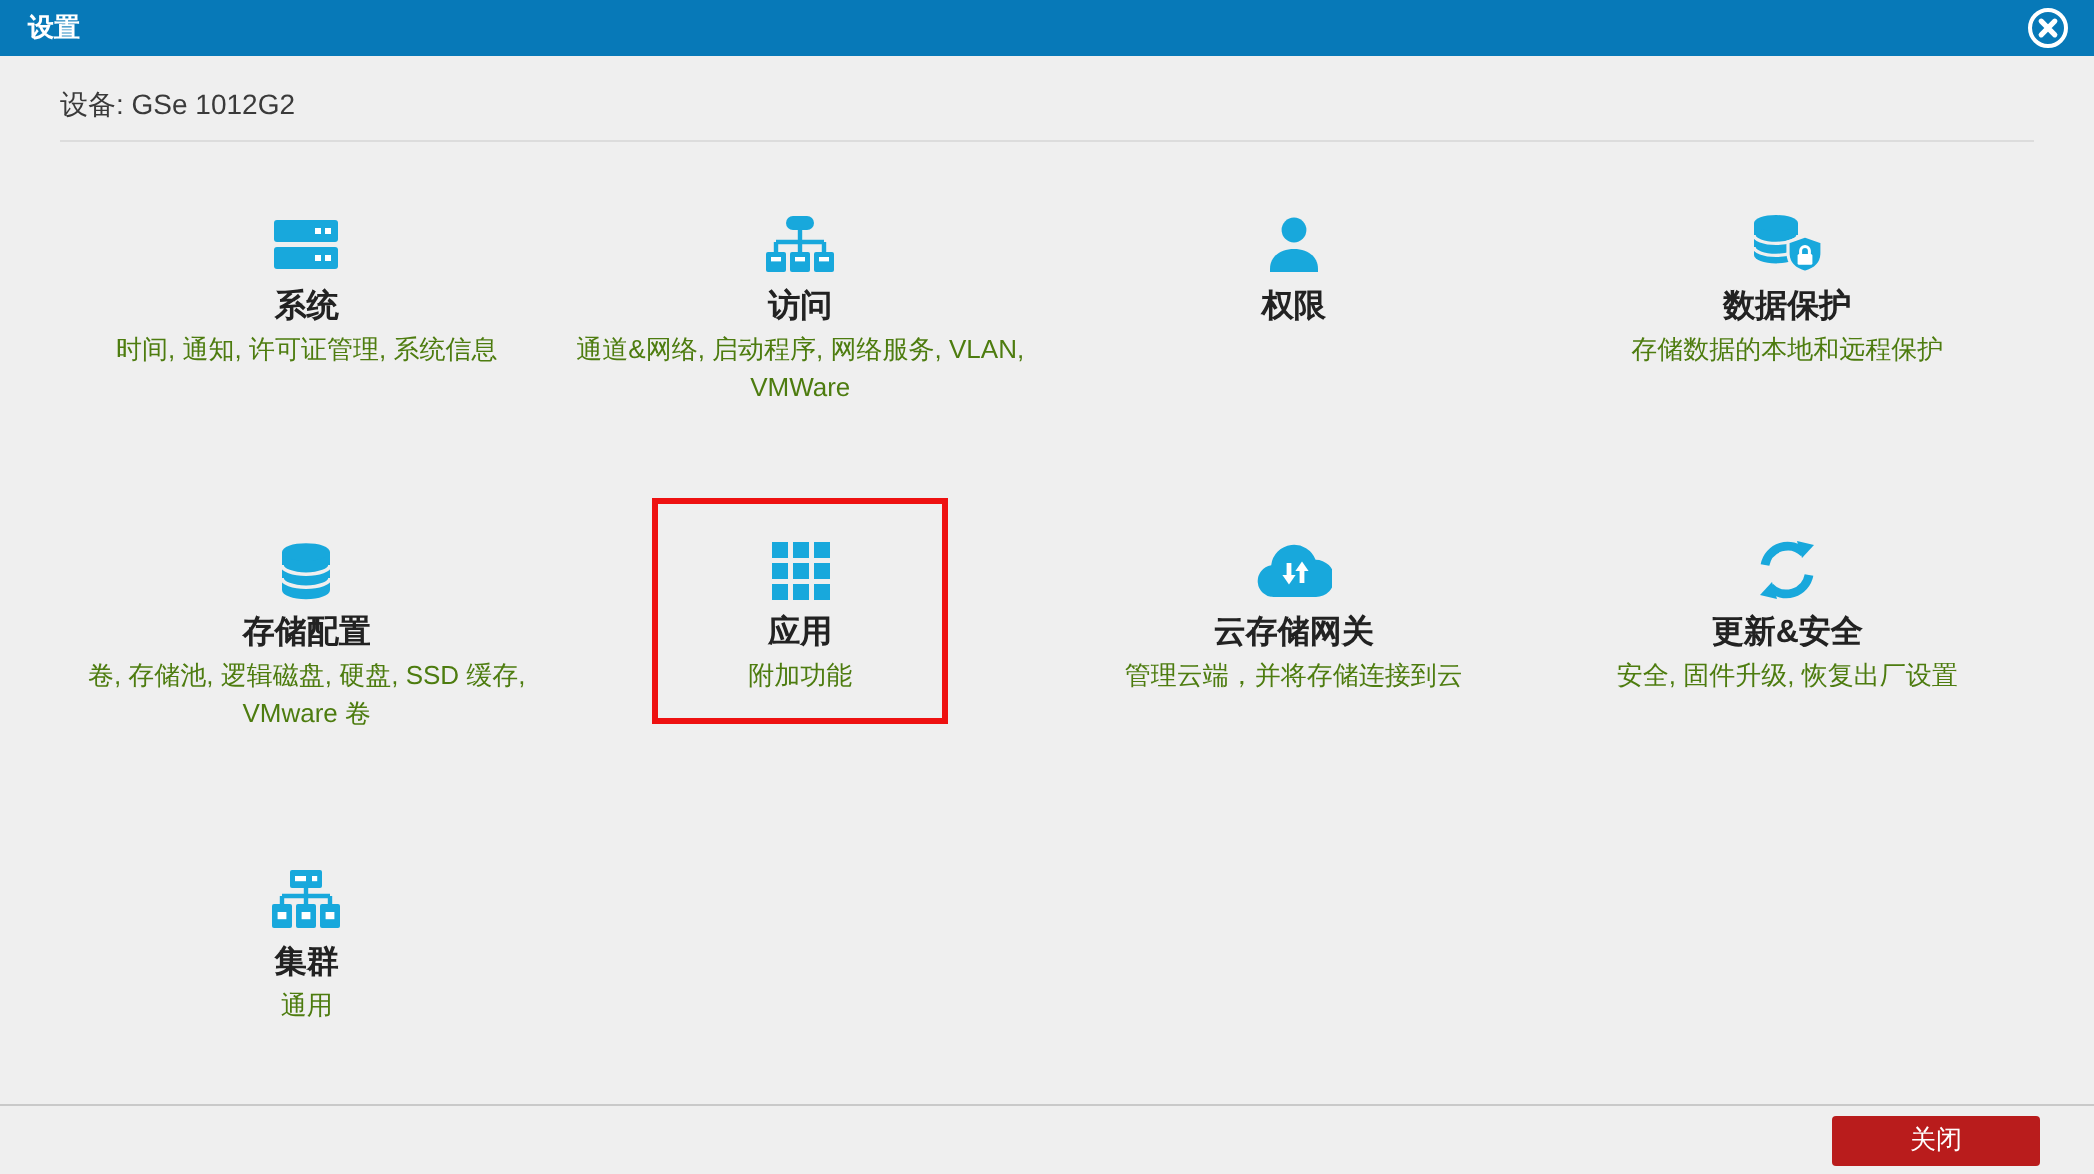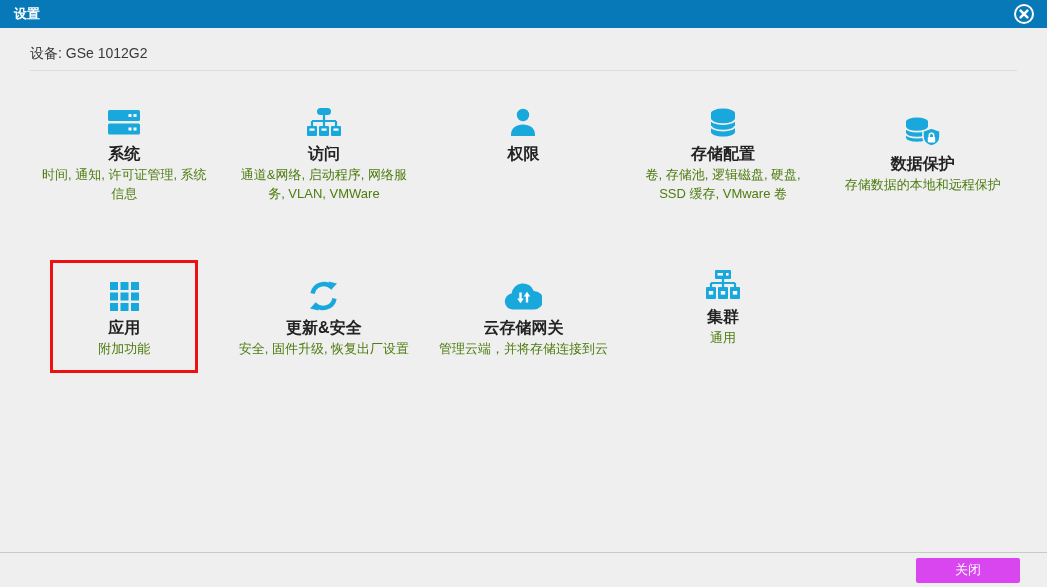--- a/index.html
+++ b/index.html
@@ -35,24 +35,23 @@
     padding:16px 30px 6px 30px;
     height:20px;
   }
   .device-label{font-size:14px;color:#3a3a3a;}
   .divider{
     height:1px;background:#dcdcdc;margin:0 30px;
   }
   
   .grid{
     display:grid;
-    grid-template-columns:repeat(5,1fr);
+    grid-template-columns:repeat(4,1fr);
     grid-template-rows:153px 176px 148px;
     margin:0 30px;
-    gap:11px;
   }
   .tile{
     display:flex;flex-direction:column;align-items:flex-start;
     justify-content:flex-start;
   }
   .tilebox{
     border:3px solid transparent;
     padding:18px 4px 12px 4px;
     min-width:148px;
     box-sizing:border-box;
@@ -82,21 +81,21 @@
   .footer{
     position:absolute;left:0;right:0;bottom:0;
     height:34px;
     border-top:1px solid #c9c9c9;
     background:#efefef;
     display:flex;align-items:center;justify-content:flex-end;
     padding-right:27px;
   }
   .btn-primary{
     width:104px;height:25px;
-    background:#d946ef;color:#ffffff;
+    background:#b91c1c;color:#ffffff;
     border:none;border-radius:2px;
     font-size:13px;
     font-family:"Liberation Sans","DejaVu Sans",sans-serif;
     cursor:pointer;
   }
 </style>
 </head>
 <body>
 
 <div class="dialog">
@@ -161,47 +160,47 @@
               <path d="M2 28 v-1.5 c0-6.5 5.5-10 12-10 s12 3.5 12 10 V28 Z" fill="#18a8dc"></path>
             </svg>
           </span>
         <div class="tile-title">权限</div>
       </div>
     </div>
 
     <div class="tile">
       <div class="tilebox">
         <span class="icon">
-            <svg width="26" height="29" viewBox="0 0 26 29">
-              <path d="M1 5 v19 c0 2.6 5.4 4.6 12 4.6 s12 -2 12 -4.6 V5 Z" fill="#18a8dc"></path>
-              <ellipse cx="13" cy="5" rx="12" ry="4.4" fill="#18a8dc"></ellipse>
-              <path d="M1 11.5 c0 2.6 5.4 4.6 12 4.6 s12 -2 12 -4.6" stroke="#efefef" stroke-width="1.8" fill="none"></path>
-              <path d="M1 18 c0 2.6 5.4 4.6 12 4.6 s12 -2 12 -4.6" stroke="#efefef" stroke-width="1.8" fill="none"></path>
-            </svg>
-          </span>
-        <div class="tile-title">存储配置</div>
-        <div class="tile-desc">卷, 存储池, 逻辑磁盘, 硬盘, SSD 缓存, VMware 卷</div>
-      </div>
-    </div>
-
-    <div class="tile">
-      <div class="tilebox">
-        <span class="icon">
             <svg width="36" height="30" viewBox="0 0 36 30">
               <path d="M1 4.5 v16 c0 2.4 5 4.2 11 4.2 s11 -1.8 11 -4.2 v-16 Z" fill="#18a8dc"></path>
               <ellipse cx="12" cy="4.5" rx="11" ry="4" fill="#18a8dc"></ellipse>
               <path d="M1 10.5 c0 2.4 5 4.2 11 4.2 s11 -1.8 11 -4.2" stroke="#efefef" stroke-width="1.7" fill="none"></path>
               <path d="M1 16.5 c0 2.4 5 4.2 11 4.2 s11 -1.8 11 -4.2" stroke="#efefef" stroke-width="1.7" fill="none"></path>
               <path d="M26.5 11 l8.5 3 v5.5 c0 5-3.6 8.3-8.5 9.6 c-4.9-1.3-8.5-4.6-8.5-9.6 V14 Z" fill="#18a8dc" stroke="#efefef" stroke-width="1.6"></path>
               <path d="M24.3 20 v-1.6 a2.2 2.2 0 0 1 4.4 0 V20" stroke="#fff" stroke-width="1.5" fill="none"></path>
               <rect x="22.8" y="20" width="7.4" height="5.4" rx="0.8" fill="#fff"></rect>
             </svg>
           </span>
         <div class="tile-title">数据保护</div>
         <div class="tile-desc">存储数据的本地和远程保护</div>
+      </div>
+    </div>
+
+    <div class="tile">
+      <div class="tilebox">
+        <span class="icon">
+            <svg width="26" height="29" viewBox="0 0 26 29">
+              <path d="M1 5 v19 c0 2.6 5.4 4.6 12 4.6 s12 -2 12 -4.6 V5 Z" fill="#18a8dc"></path>
+              <ellipse cx="13" cy="5" rx="12" ry="4.4" fill="#18a8dc"></ellipse>
+              <path d="M1 11.5 c0 2.6 5.4 4.6 12 4.6 s12 -2 12 -4.6" stroke="#efefef" stroke-width="1.8" fill="none"></path>
+              <path d="M1 18 c0 2.6 5.4 4.6 12 4.6 s12 -2 12 -4.6" stroke="#efefef" stroke-width="1.8" fill="none"></path>
+            </svg>
+          </span>
+        <div class="tile-title">存储配置</div>
+        <div class="tile-desc">卷, 存储池, 逻辑磁盘, 硬盘, SSD 缓存, VMware 卷</div>
       </div>
     </div>
 
     <div class="tile highlighted">
       <div class="tilebox">
         <span class="icon">
             <svg width="29" height="29" viewBox="0 0 29 29">
               <rect x="0" y="0" width="8" height="8" fill="#18a8dc"></rect>
               <rect x="10.5" y="0" width="8" height="8" fill="#18a8dc"></rect>
               <rect x="21" y="0" width="8" height="8" fill="#18a8dc"></rect>
@@ -214,45 +213,45 @@
             </svg>
           </span>
         <div class="tile-title">应用</div>
         <div class="tile-desc">附加功能</div>
       </div>
     </div>
 
     <div class="tile">
       <div class="tilebox">
         <span class="icon">
-            <svg width="31" height="30" viewBox="0 0 31 30">
-              <path d="M4.5 12.5 A11.5 11.5 0 0 1 24 6.5" stroke="#18a8dc" stroke-width="4.4" fill="none"></path>
-              <path d="M20.5 0.5 l8.5 2 -6 6.5 z" fill="#18a8dc"></path>
-              <path d="M26.5 17.5 A11.5 11.5 0 0 1 7 23.5" stroke="#18a8dc" stroke-width="4.4" fill="none"></path>
-              <path d="M10.5 29.5 l-8.5 -2 6 -6.5 z" fill="#18a8dc"></path>
-            </svg>
-          </span>
-        <div class="tile-title">更新&amp;安全</div>
-        <div class="tile-desc">安全, 固件升级, 恢复出厂设置</div>
-      </div>
-    </div>
-
-    <div class="tile">
-      <div class="tilebox">
-        <span class="icon">
             <svg width="38" height="27" viewBox="0 0 38 27">
               <path d="M30 26.5 H9 A8 8 0 0 1 7.6 10.6 A11.5 11.5 0 0 1 29.8 7.9 A8 8 0 0 1 30 26.5 Z" fill="#18a8dc"></path>
               <path d="M16.5 9.5 v8" stroke="#fff" stroke-width="2.4" fill="none"></path>
               <path d="M13.2 15.5 l3.3 4.8 3.3-4.8 z" fill="#fff"></path>
               <path d="M23 19.5 v-8" stroke="#fff" stroke-width="2.4" fill="none"></path>
               <path d="M19.7 13.5 l3.3-4.8 3.3 4.8 z" fill="#fff"></path>
             </svg>
           </span>
         <div class="tile-title">云存储网关</div>
         <div class="tile-desc">管理云端，并将存储连接到云</div>
+      </div>
+    </div>
+
+    <div class="tile">
+      <div class="tilebox">
+        <span class="icon">
+            <svg width="31" height="30" viewBox="0 0 31 30">
+              <path d="M4.5 12.5 A11.5 11.5 0 0 1 24 6.5" stroke="#18a8dc" stroke-width="4.4" fill="none"></path>
+              <path d="M20.5 0.5 l8.5 2 -6 6.5 z" fill="#18a8dc"></path>
+              <path d="M26.5 17.5 A11.5 11.5 0 0 1 7 23.5" stroke="#18a8dc" stroke-width="4.4" fill="none"></path>
+              <path d="M10.5 29.5 l-8.5 -2 6 -6.5 z" fill="#18a8dc"></path>
+            </svg>
+          </span>
+        <div class="tile-title">更新&amp;安全</div>
+        <div class="tile-desc">安全, 固件升级, 恢复出厂设置</div>
       </div>
     </div>
 
     <div class="tile">
       <div class="tilebox">
         <span class="icon">
             <svg width="36" height="30" viewBox="0 0 36 30">
               <rect x="10" y="0" width="16" height="9" rx="1" fill="#18a8dc"></rect>
               <rect x="12.5" y="3" width="5.5" height="2.6" fill="#fff"></rect>
               <rect x="21" y="3" width="2.6" height="2.6" fill="#fff"></rect>

